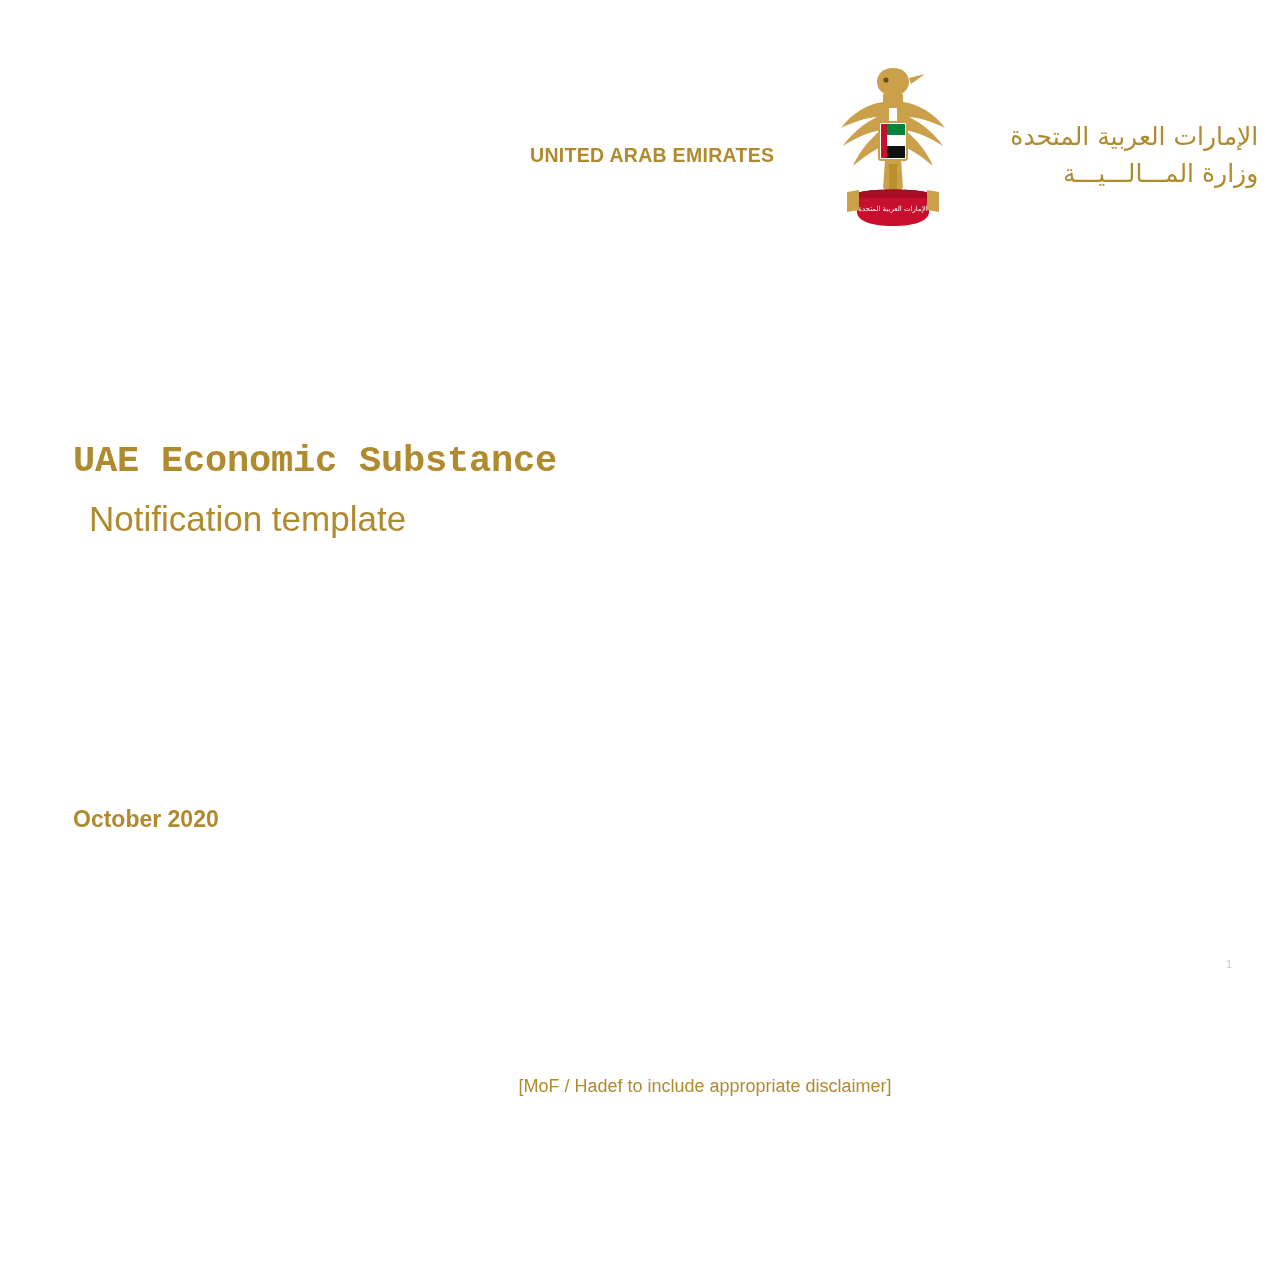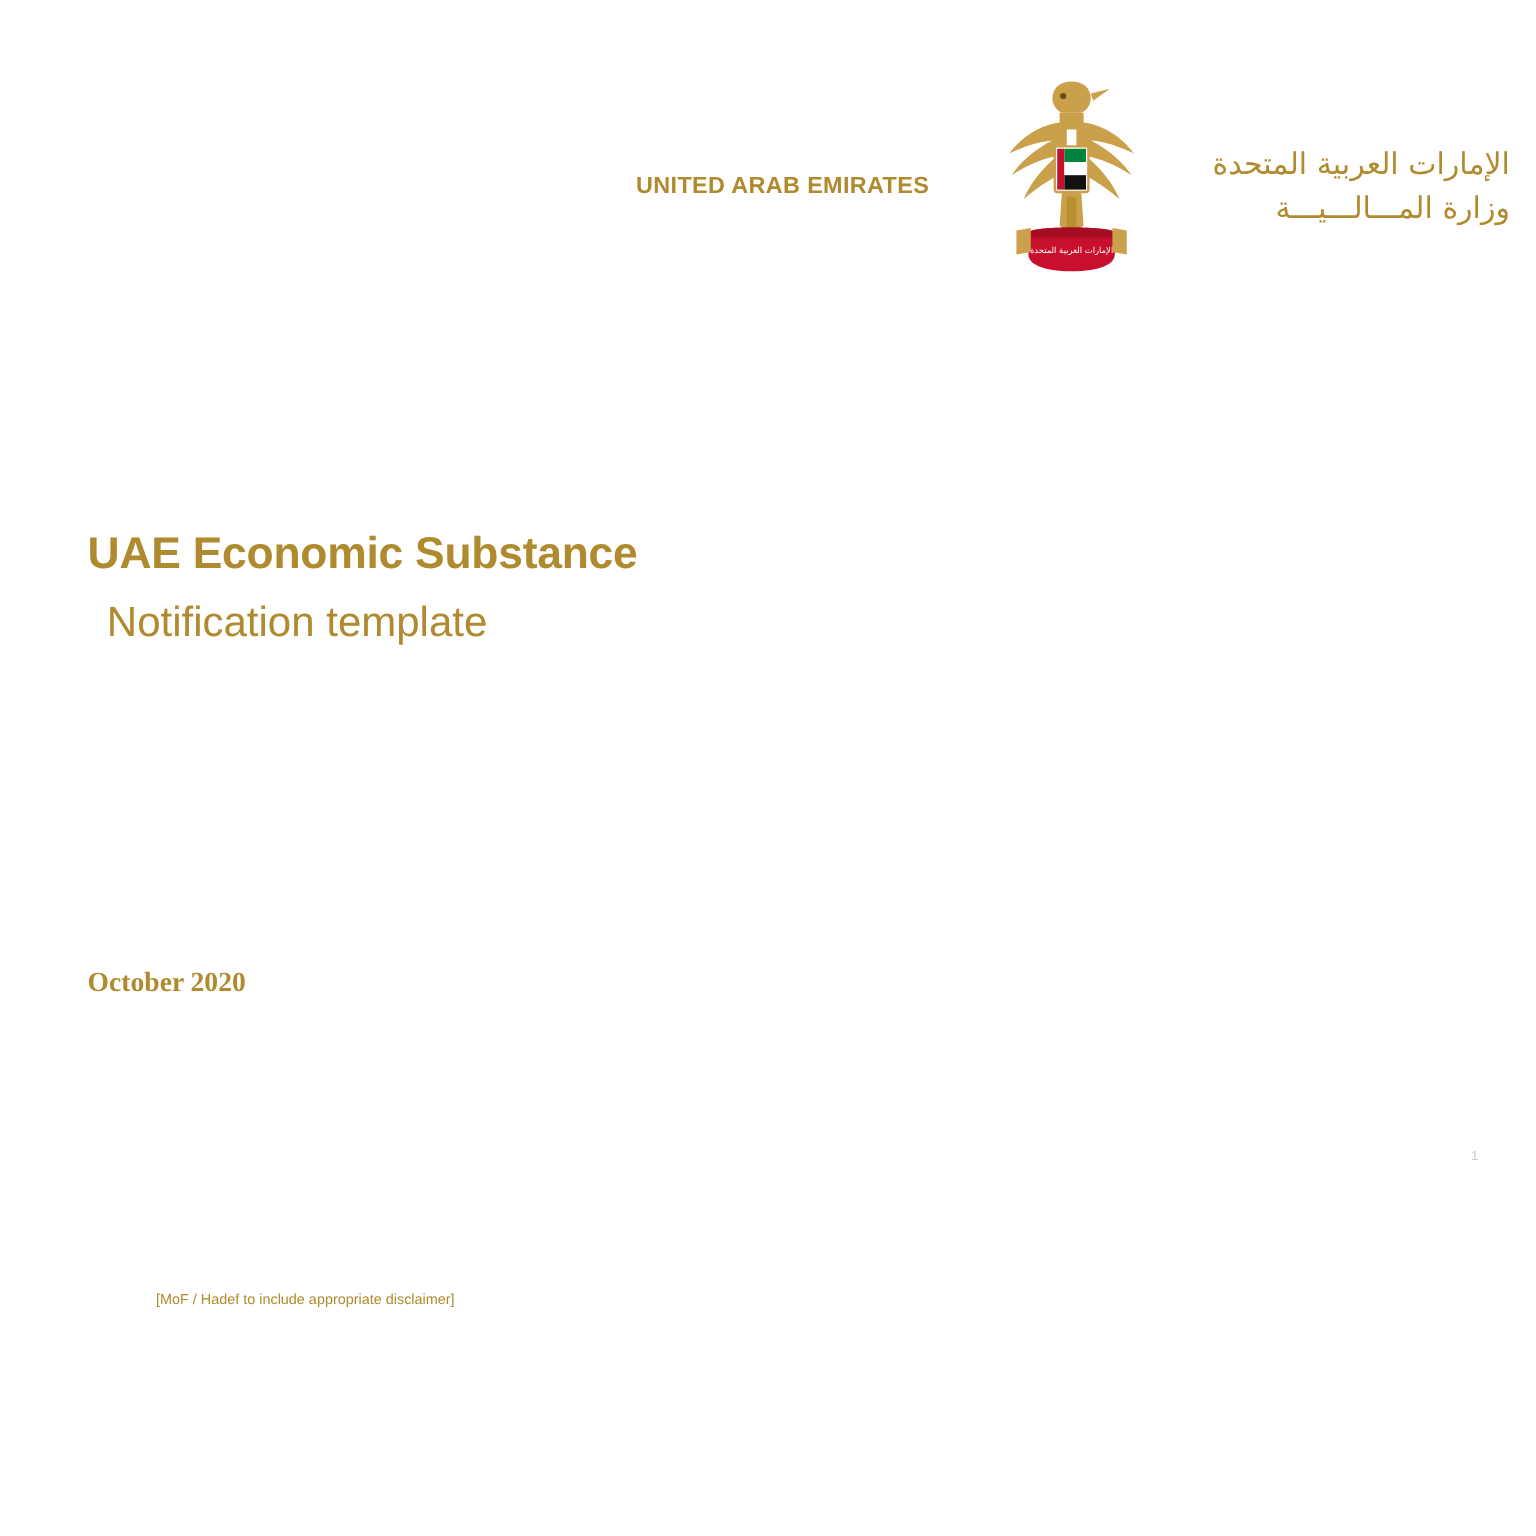--- a/index.html
+++ b/index.html
@@ -68,63 +68,64 @@
   .emblem svg { display: block; }
 
   
   .title-block {
     position: absolute;
     left: 73px;
     top: 440px;
     width: 700px;
   }
   .title-main {
-    font-family: Liberation Sans, sans-serif;
+    font-family: Liberation Mono, monospace;
     font-weight: bold;
     font-size: 37px;
     color: #b08a2e;
     letter-spacing: -0.2px;
     margin: 0 0 14px 0;
     line-height: 1.15;
   }
   .title-sub {
     font-family: "Liberation Sans", sans-serif;
     font-weight: normal;
     font-size: 35px;
     color: #b08a2e;
     margin: 16px;
     line-height: 1.15;
   }
 
   .doc-date {
     position: absolute;
     left: 73px;
     top: 806px;
-    font-family: Liberation Serif, serif;
+    font-family: Liberation Sans, sans-serif;
     font-weight: bold;
     font-size: 23px;
     color: #b08a2e;
   }
 
   .page-number {
     position: absolute;
     right: 48px;
     top: 958px;
     font-family: "Liberation Sans", sans-serif;
     font-size: 11px;
     color: #c9c9c9;
   }
 
   .disclaimer {
     position: absolute;
     left: 0;
     right: 0;
     top: 1076px;
+    text-align: center;
     font-family: "Liberation Sans", sans-serif;
-    font-size: 12px;
+    font-size: 18px;
     color: #b08a2e;
     padding-left: 130px;
   }
 </style>
 </head>
 <body>
 
 <div class="logo-block">
 
   <div class="logo-text-en">

